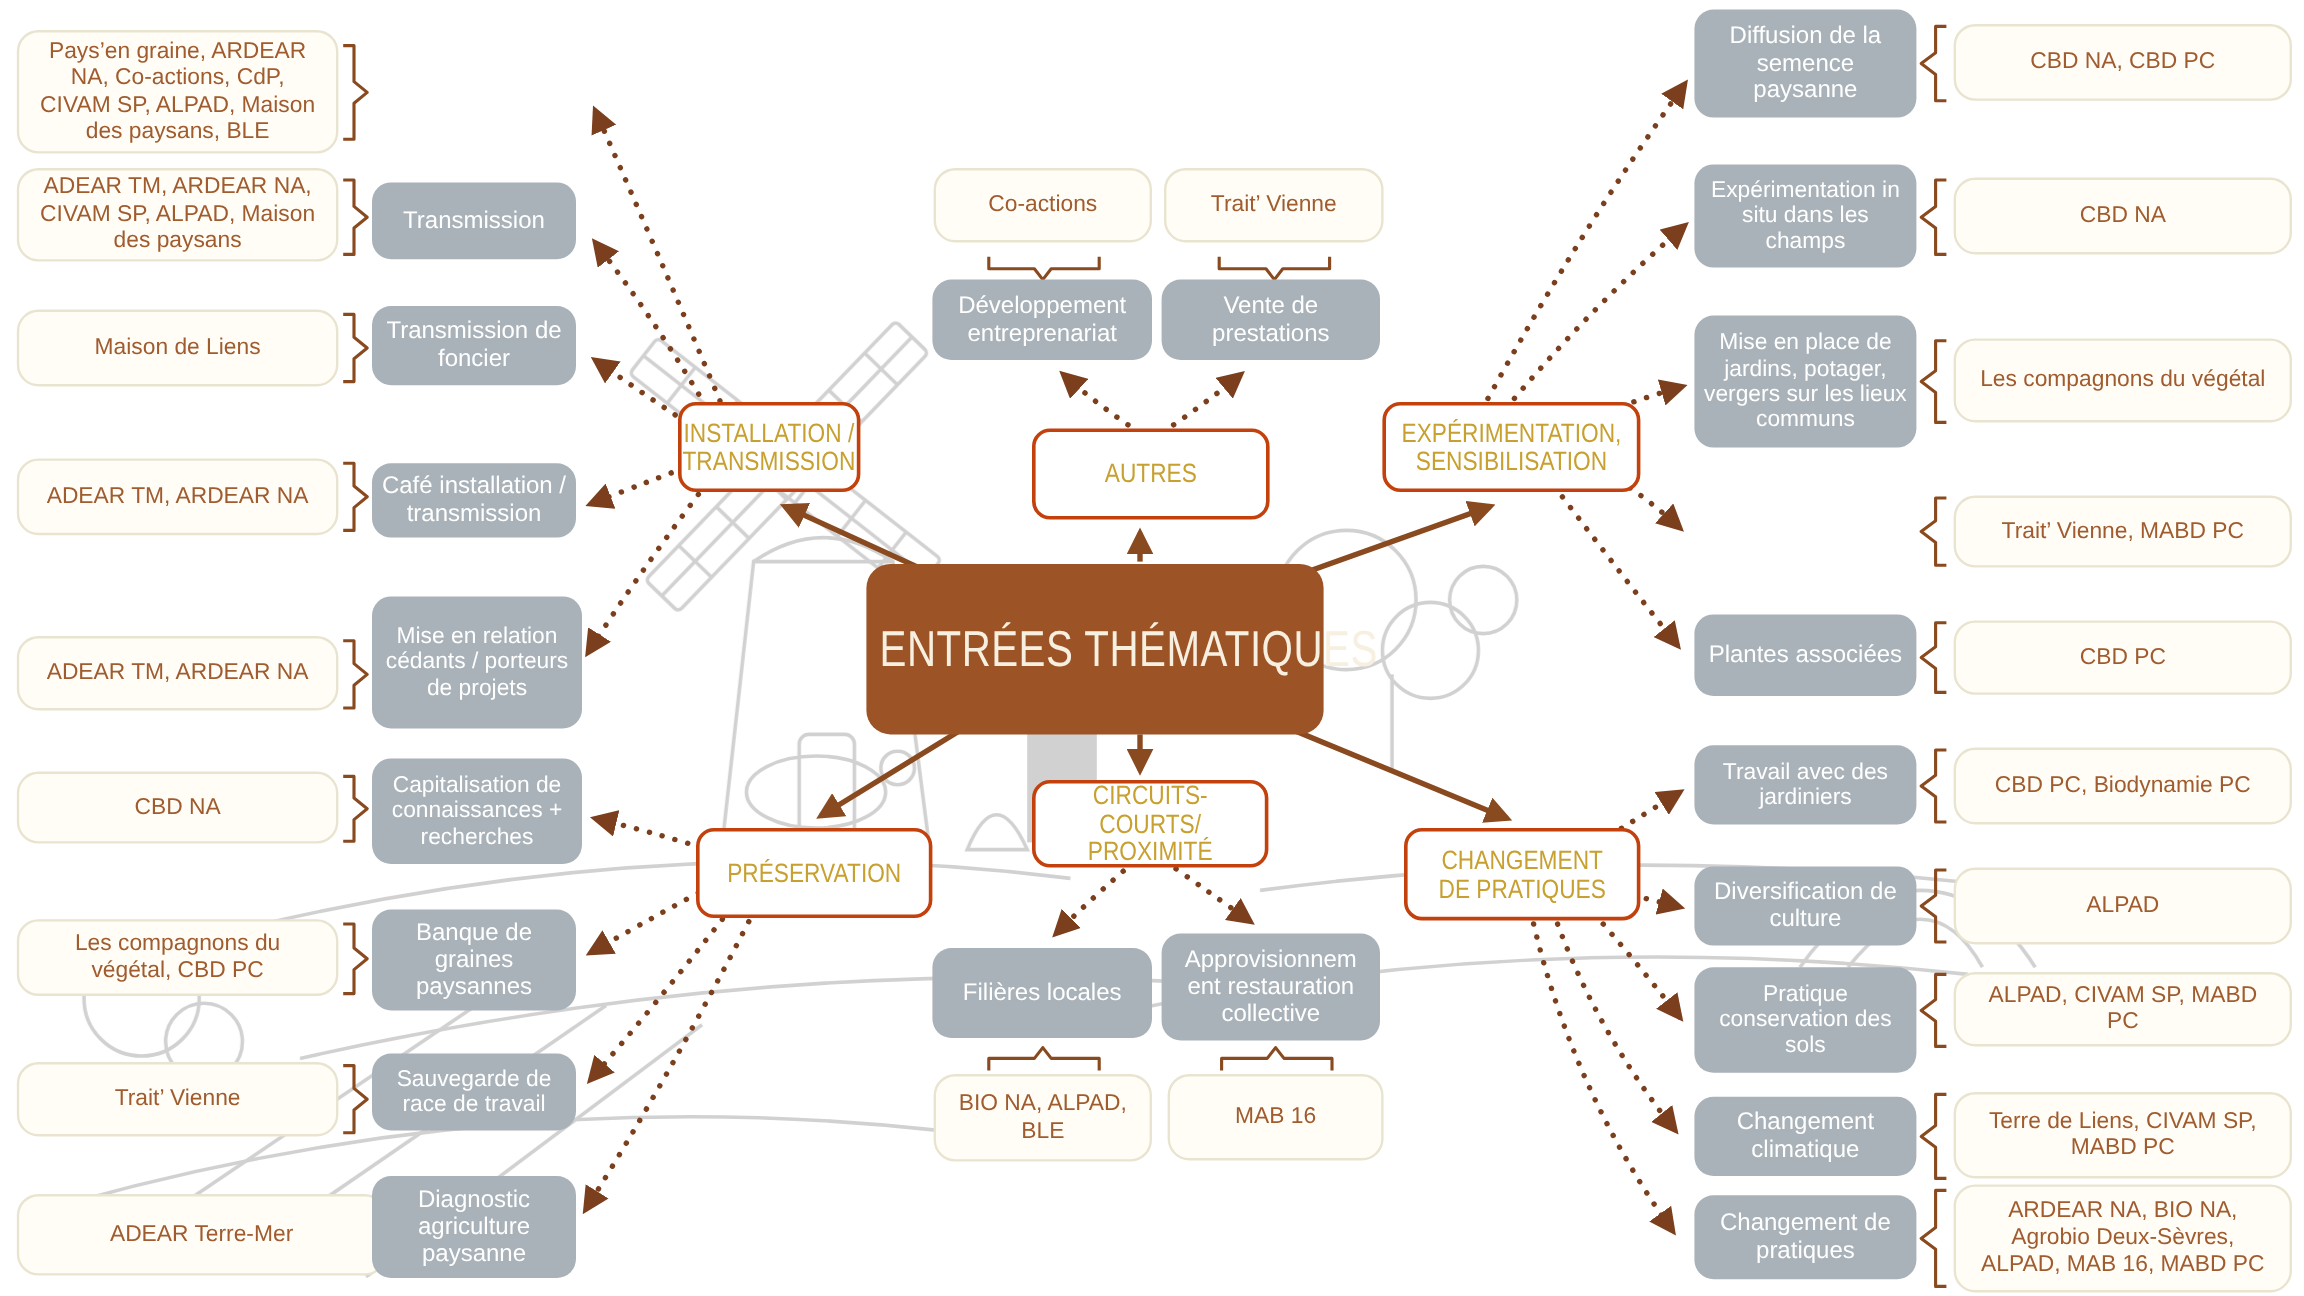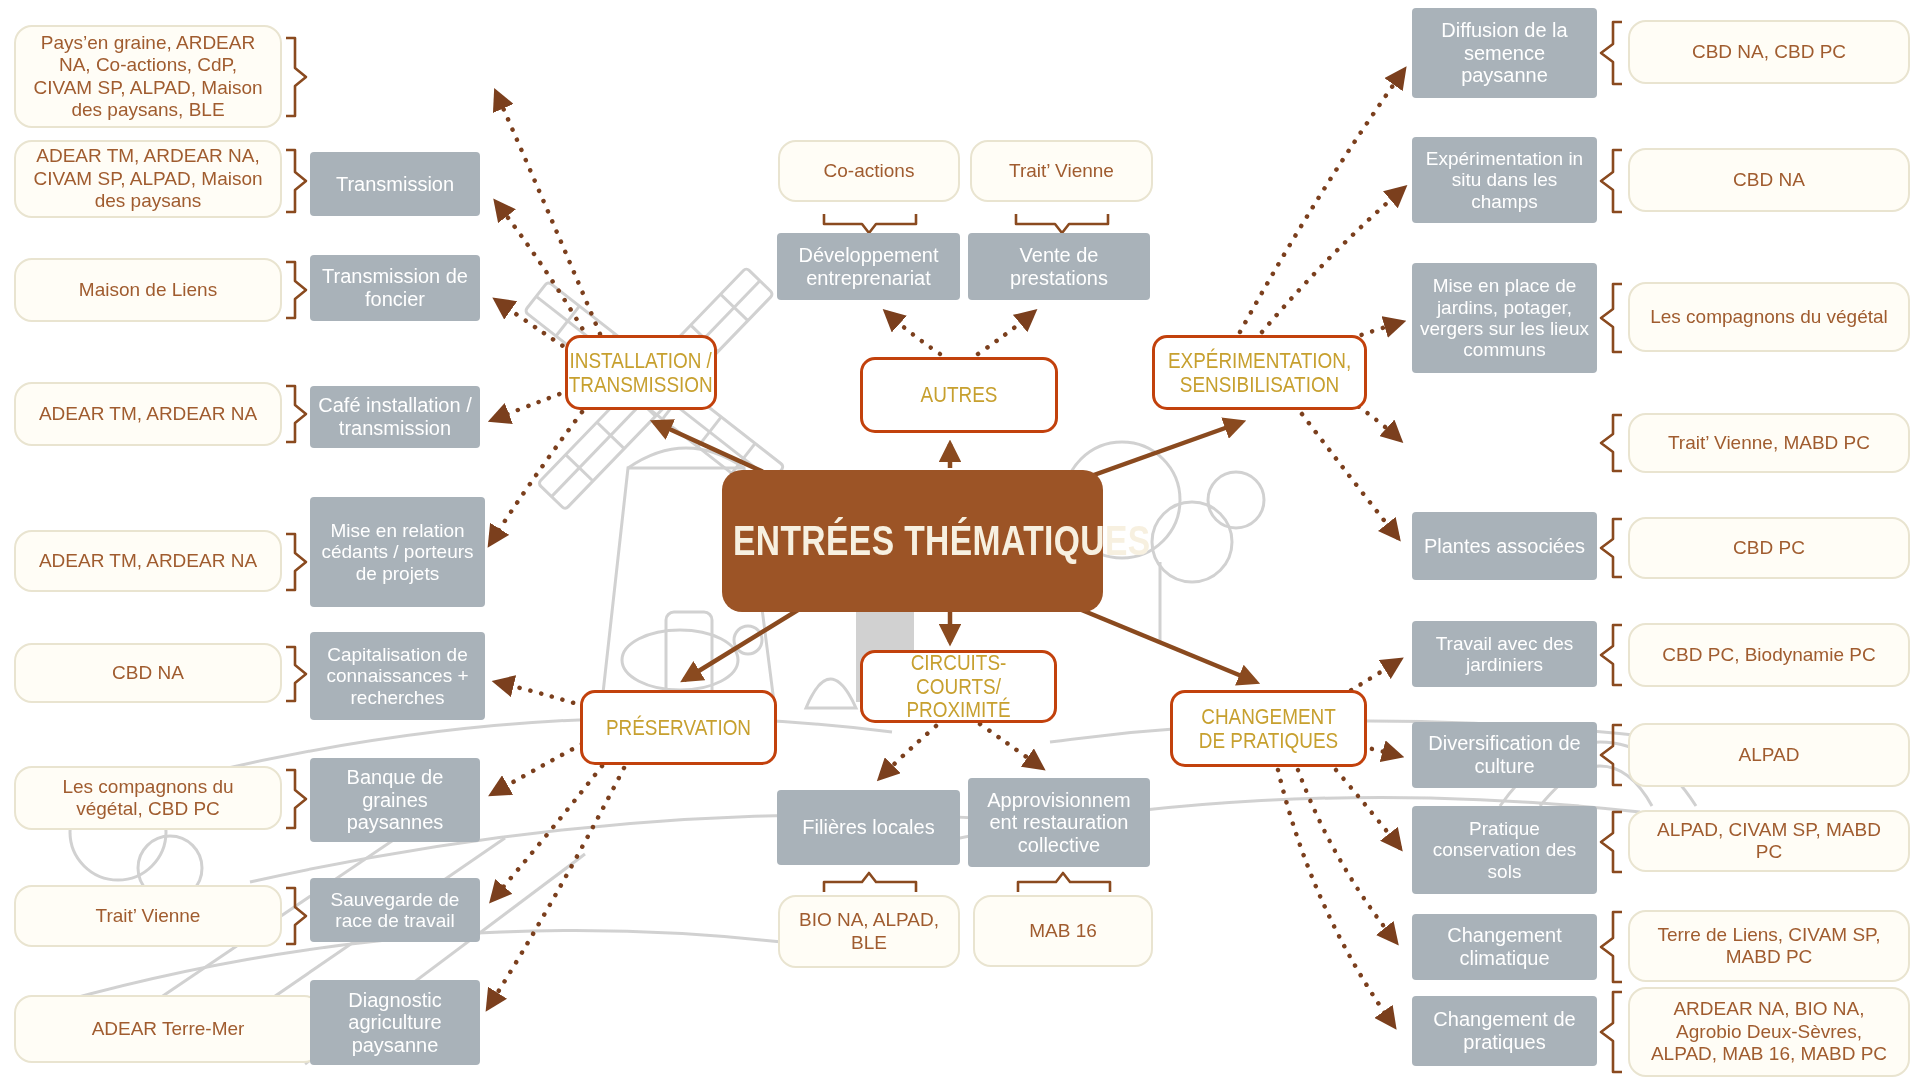--- a/index.html
+++ b/index.html
@@ -5,25 +5,25 @@
   html,body{margin:0;padding:0;background:#ffffff;}
   #canvas{position:relative;width:1920px;height:1080px;overflow:hidden;background:#ffffff;
           font-family:"Liberation Sans", sans-serif;}
   svg.layer{position:absolute;left:0;top:0;pointer-events:none;}
   #sketch{z-index:1;}
   #connectors{z-index:2;}
   .org,.topic,.cat,.hub{position:absolute;z-index:3;display:flex;align-items:center;justify-content:center;
       text-align:center;box-sizing:border-box;}
   .org{background:#fffdf6;border:2px solid #e9e4d0;border-radius:18px;color:#a05c2f;
        font-size:19px;line-height:1.18;padding:4px 12px;font-weight:500;}
-  .topic{background:#a9b2b9;border-radius:4px;color:#ffffff;font-size:20px;line-height:1.13;padding:5px 8px;}
+  .topic{background:#a9b2b9;border-radius:16px;color:#ffffff;font-size:20px;line-height:1.13;padding:5px 8px;}
   .cat{background:#ffffff;border:3px solid #c2410c;border-radius:15px;color:#c7a02f;
        font-weight:normal;font-size:22px;line-height:1.08;}
   .cat .cond{display:inline-block;width:116%;transform:scaleX(0.86);transform-origin:center;}
-  .hub{background:#9c5426;border-radius:20px;color:#f7f0e0;font-weight:bold;font-size:42px;letter-spacing:.5px;}
+  .hub{background:#9c5426;border-radius:20px;color:#f7f0e0;font-weight:normal;font-size:42px;letter-spacing:.5px;}
   .hub .cond{display:inline-block;width:118%;transform:scaleX(0.8);transform-origin:center;white-space:nowrap;}
 </style>
 </head>
 <body>
 
 <div id="canvas">
 
   <svg id="sketch" class="layer" width="1920" height="1080" viewBox="0 0 1920 1080">
     <g stroke="#c9c9c9" stroke-width="3" fill="none" opacity="0.85">
 

